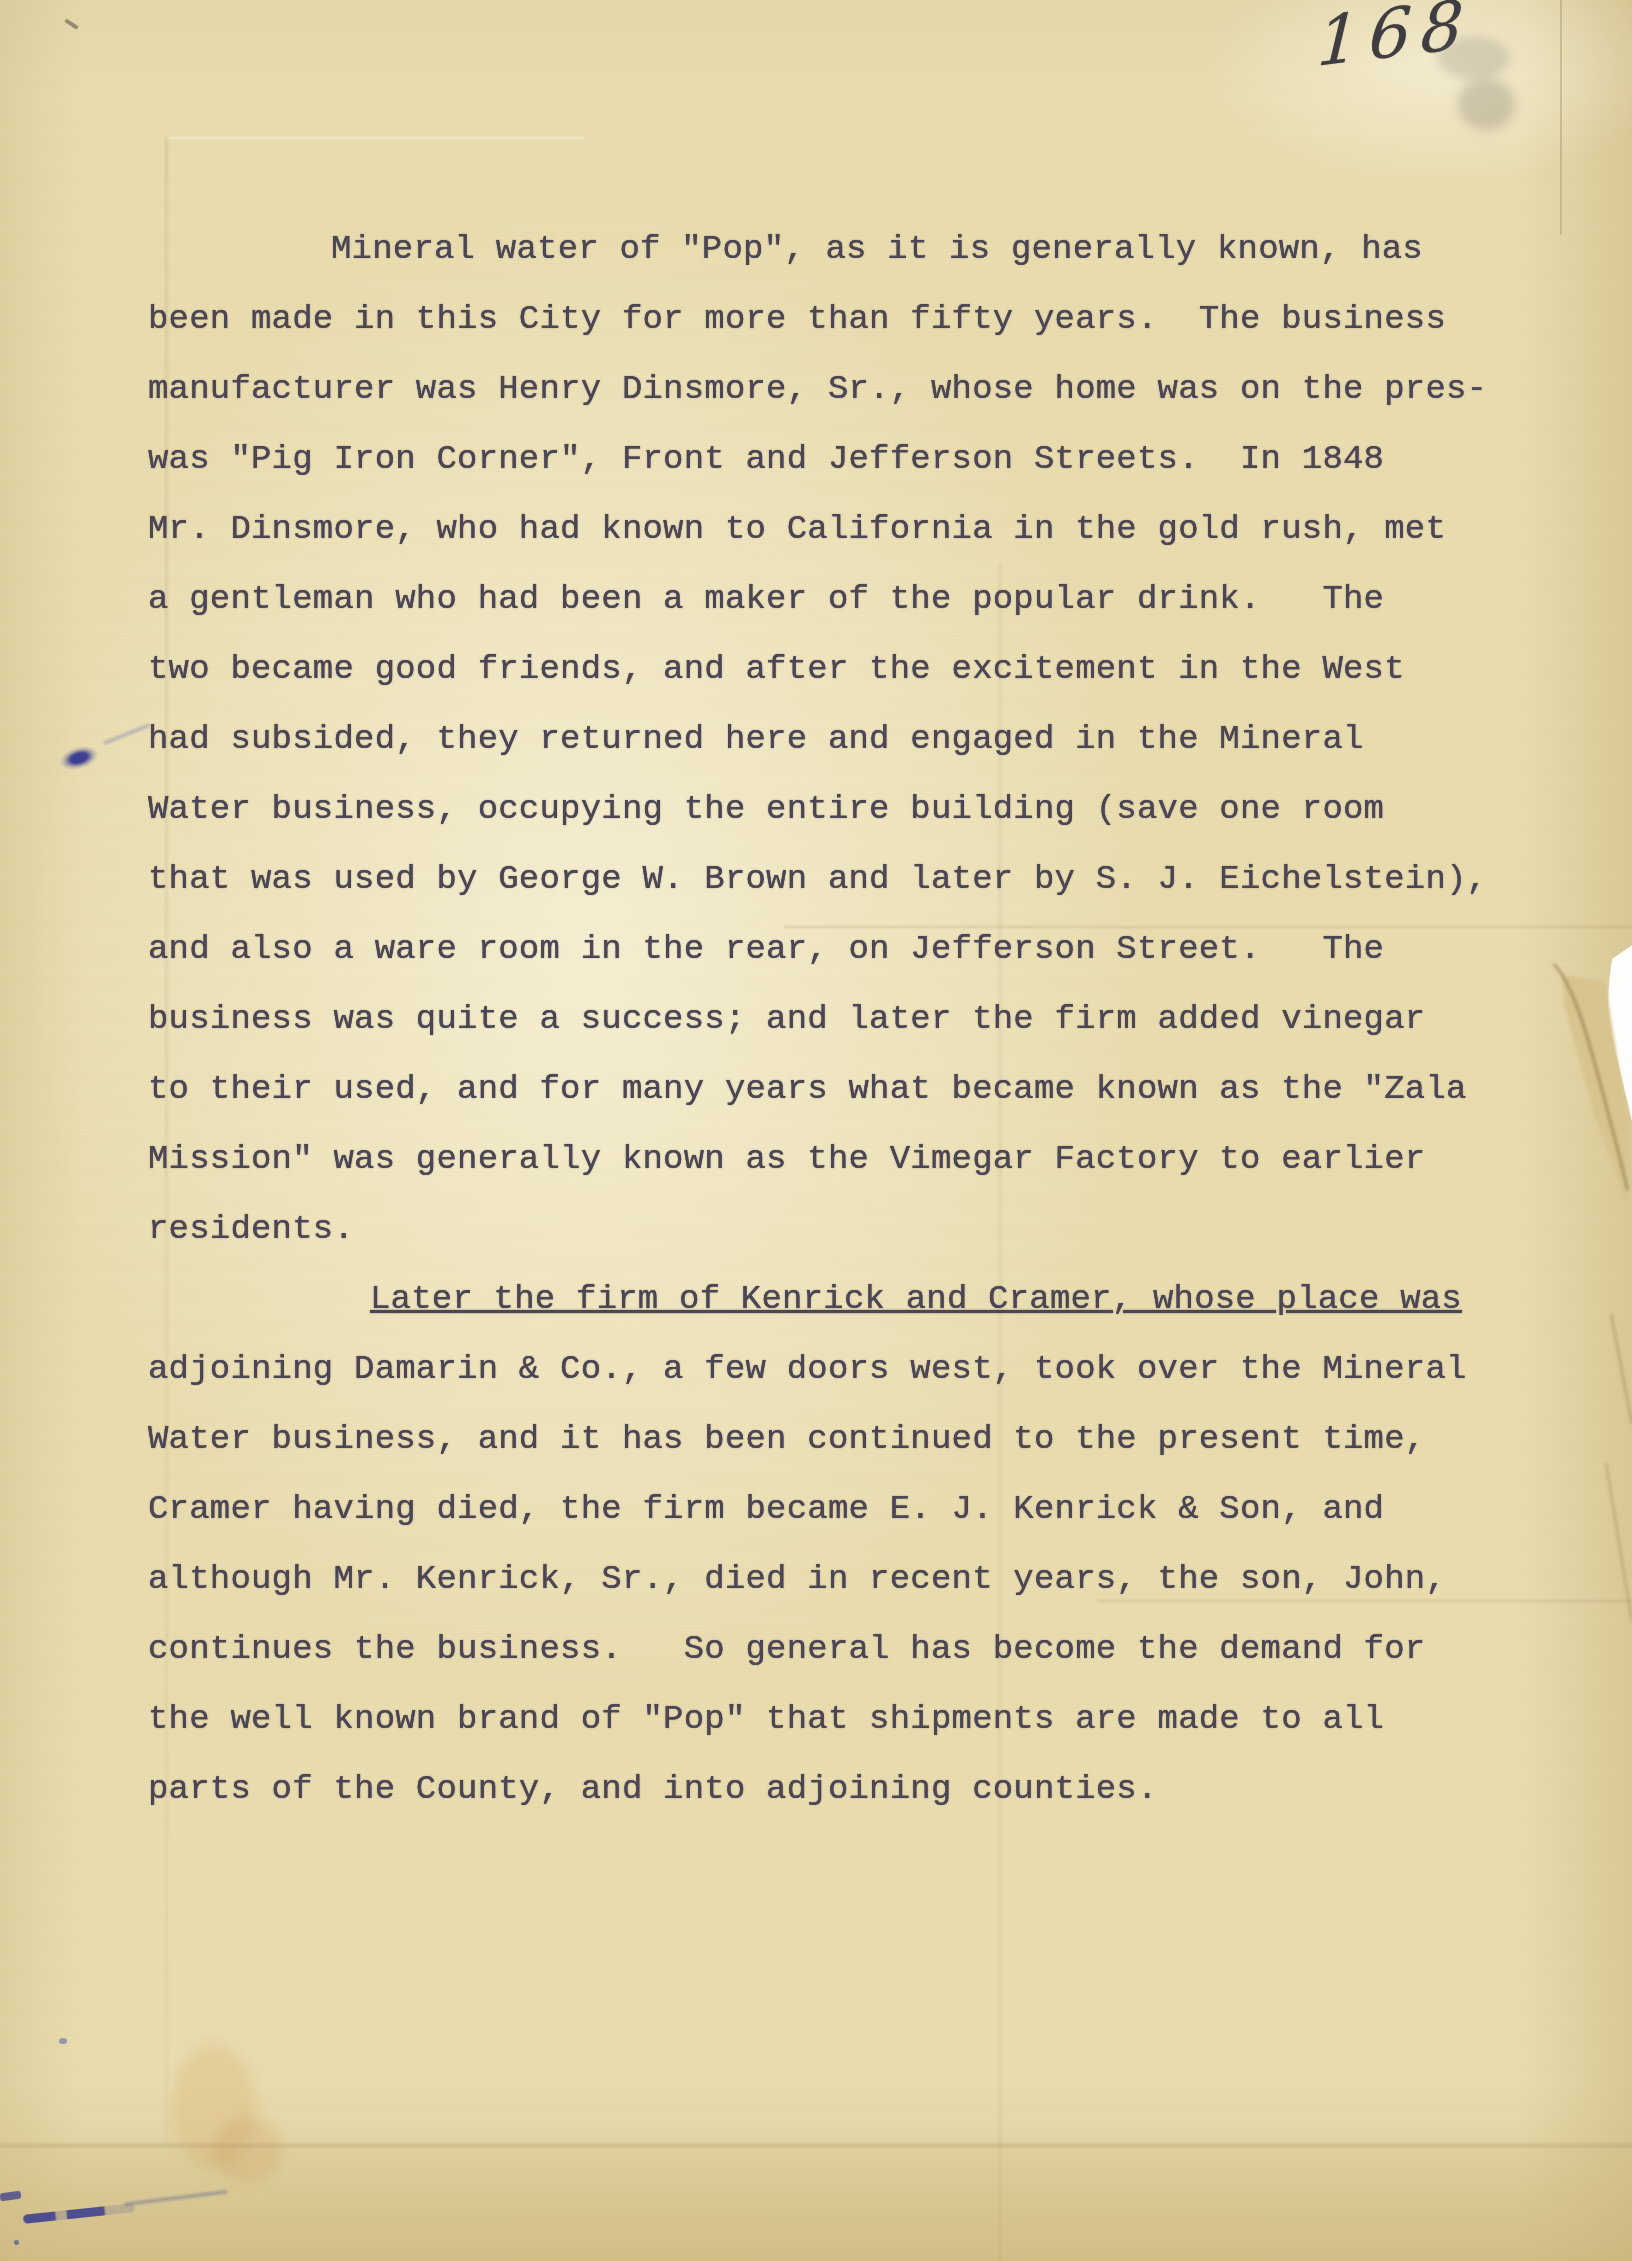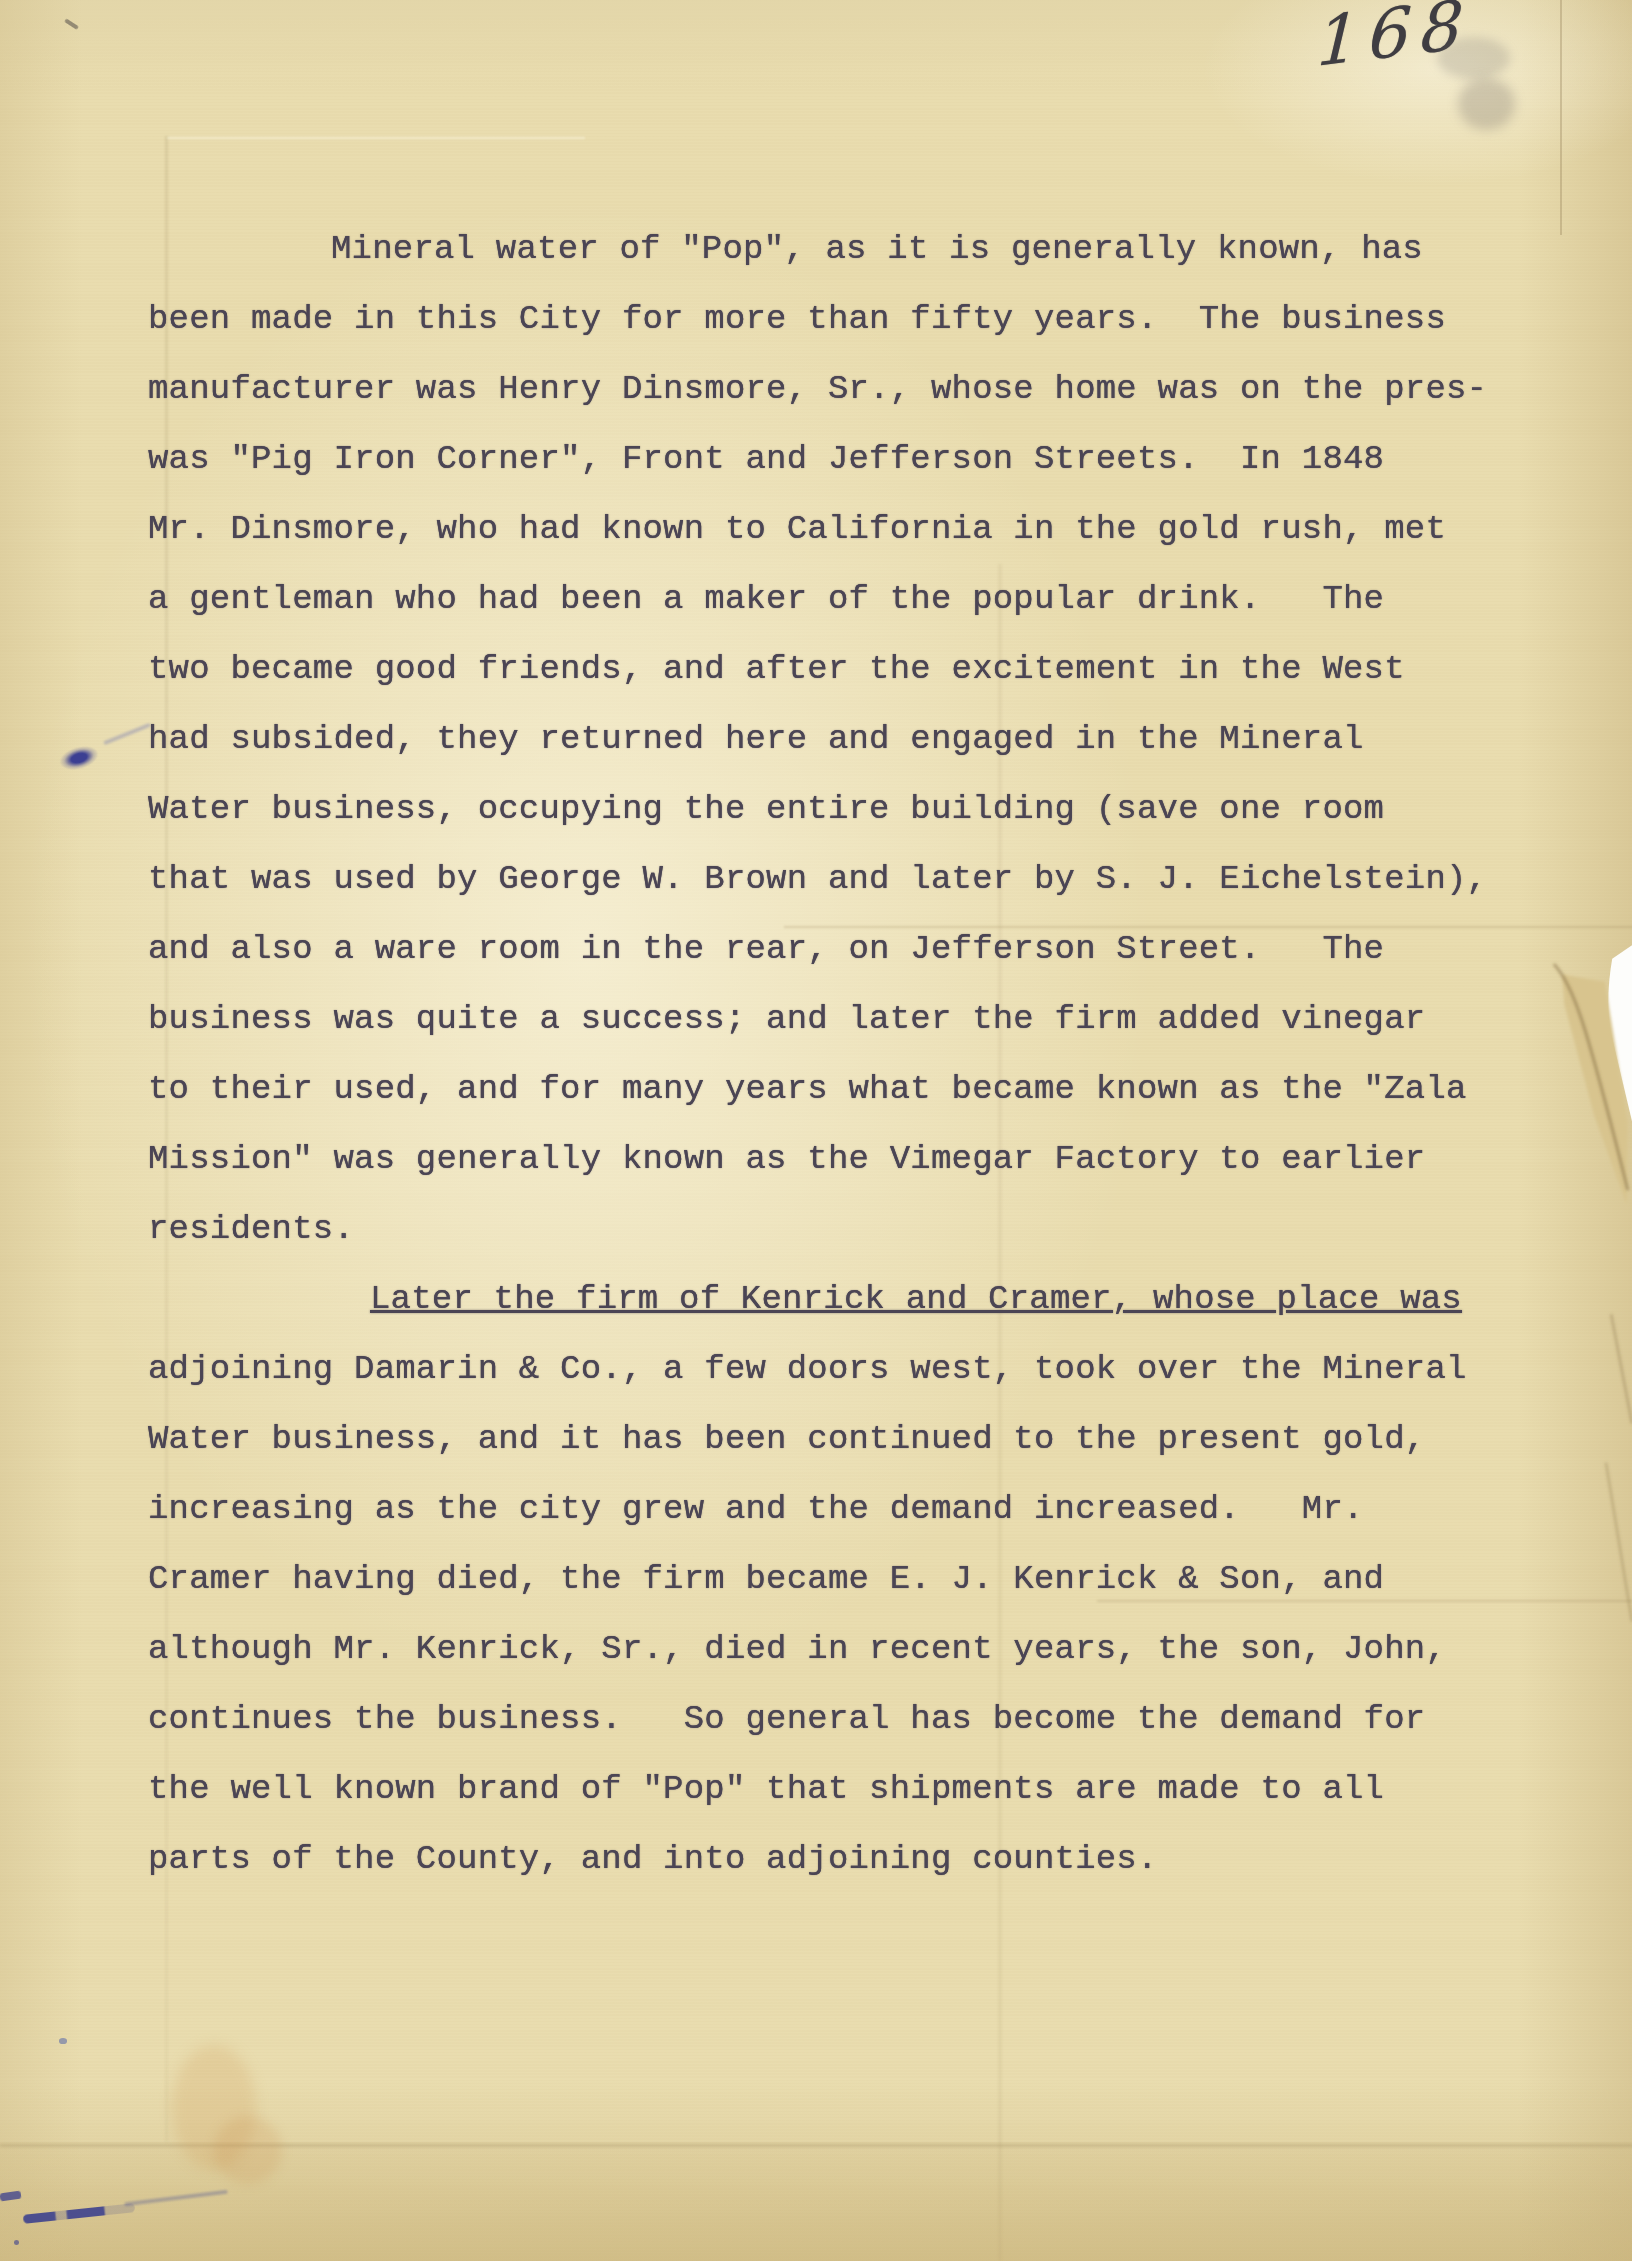--- a/index.html
+++ b/index.html
@@ -109,22 +109,21 @@
       <div class="line">that was used by George W. Brown and later by S. J. Eichelstein),</div>
       <div class="line">and also a ware room in the rear, on Jefferson Street.   The</div>
       <div class="line">business was quite a success; and later the firm added vinegar</div>
       <div class="line">to their used, and for many years what became known as the "Zala</div>
       <div class="line">Mission" was generally known as the Vimegar Factory to earlier</div>
       <div class="line">residents.</div>
     </div>
     <div class="para-2">
       <div class="line first">Later the firm of Kenrick and Cramer, whose place was</div>
       <div class="line">adjoining Damarin &amp; Co., a few doors west, took over the Mineral</div>
-      <div class="line">Water business, and it has been continued to the present gold,</div>
-      <div class="line">increasing as the city grew and the demand increased.   Mr.</div>
+      <div class="line">Water business, and it has been continued to the present time,</div>
       <div class="line">Cramer having died, the firm became E. J. Kenrick &amp; Son, and</div>
       <div class="line">although Mr. Kenrick, Sr., died in recent years, the son, John,</div>
       <div class="line">continues the business.   So general has become the demand for</div>
       <div class="line">the well known brand of "Pop" that shipments are made to all</div>
       <div class="line">parts of the County, and into adjoining counties.</div>
     </div>
   </div>
 
 </div>
 

